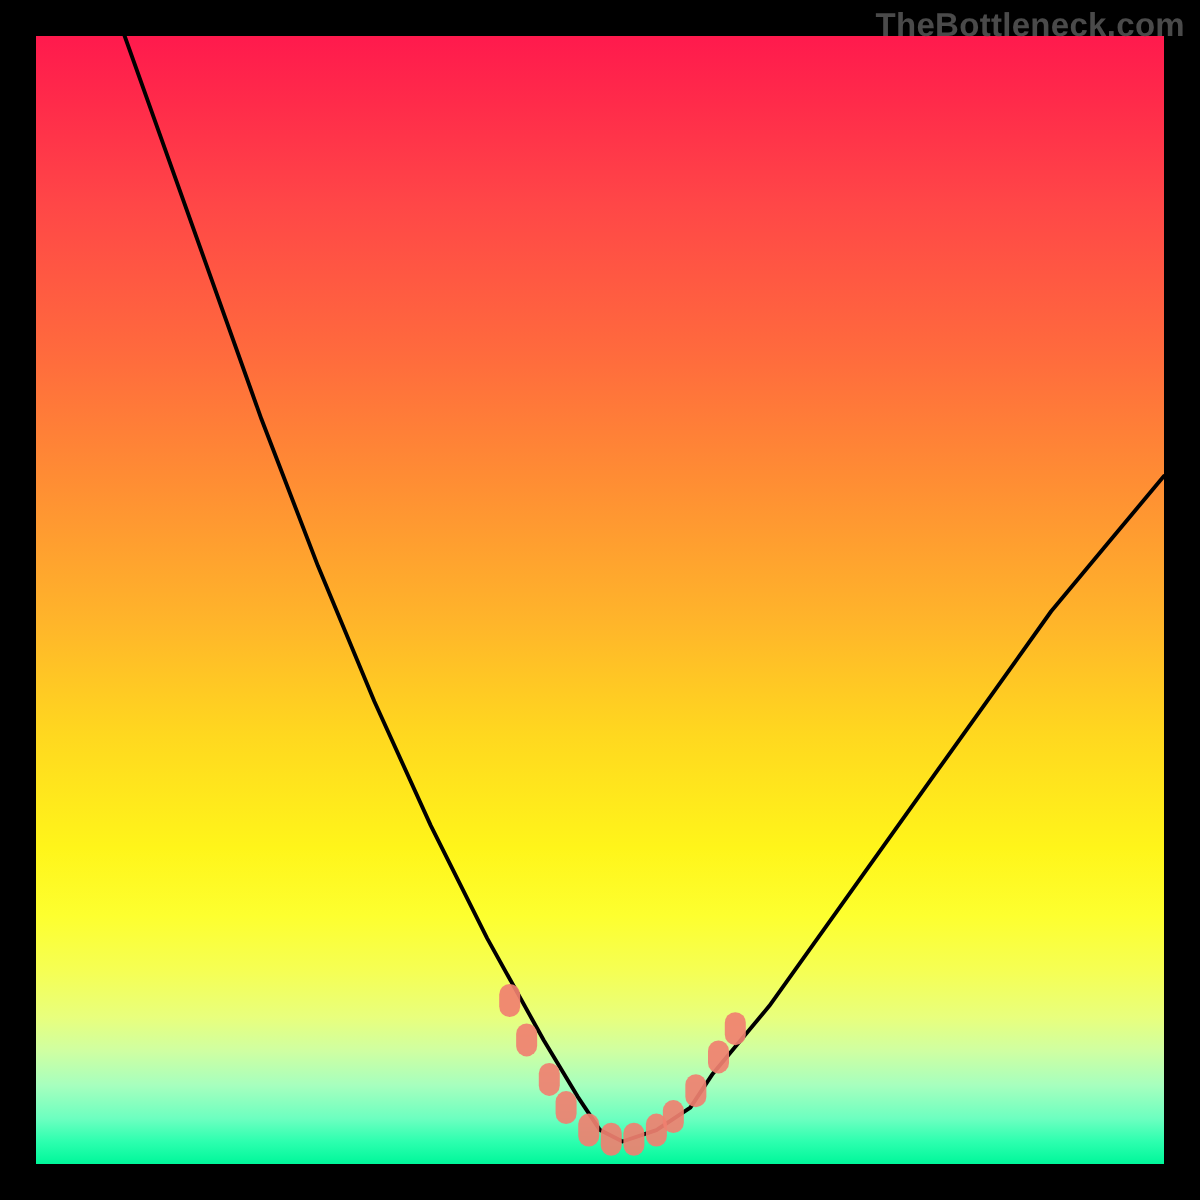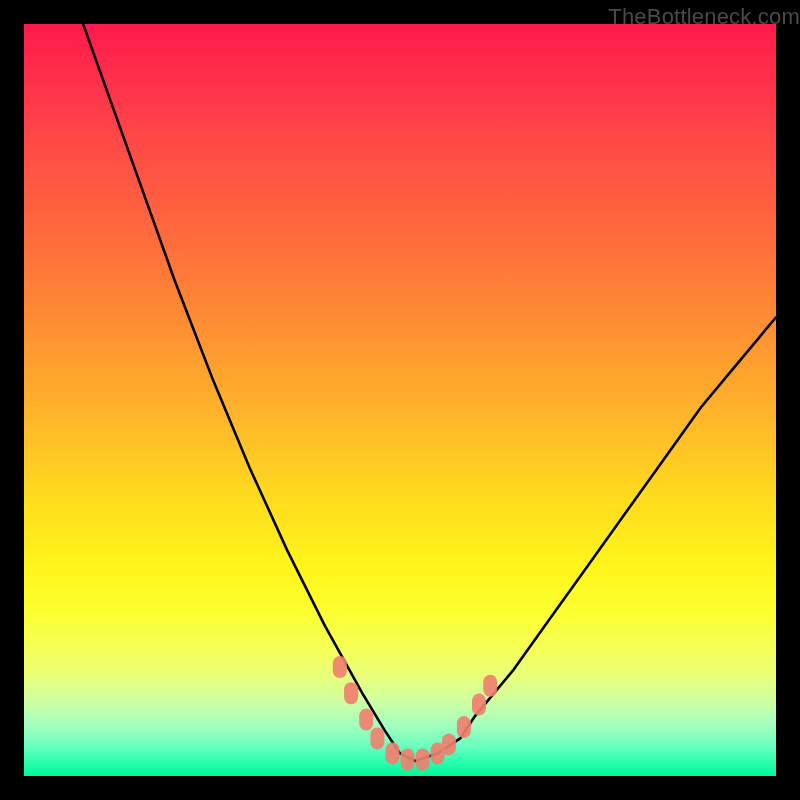--- a/index.html
+++ b/index.html
@@ -56,25 +56,25 @@
   .curve-svg {
     position: absolute;
     left: 0;
     top: 0;
     width: 100%;
     height: 100%;
   }
   .watermark {
     position: absolute;
     top: 4px;
-    right: 0;
+    right: 10px;
     color: #4a4a4a;
     font-size: 22px;
     letter-spacing: 0.2px;
-    font-weight: 400;
+    font-weight: 700;
     user-select: none;
   }
 </style>
 </head>
 <body>
 
 <div class="frame">
   <div class="plot">
     <div class="gradient"></div>
     <svg class="curve-svg" viewBox="0 0 752 752" preserveAspectRatio="none">

